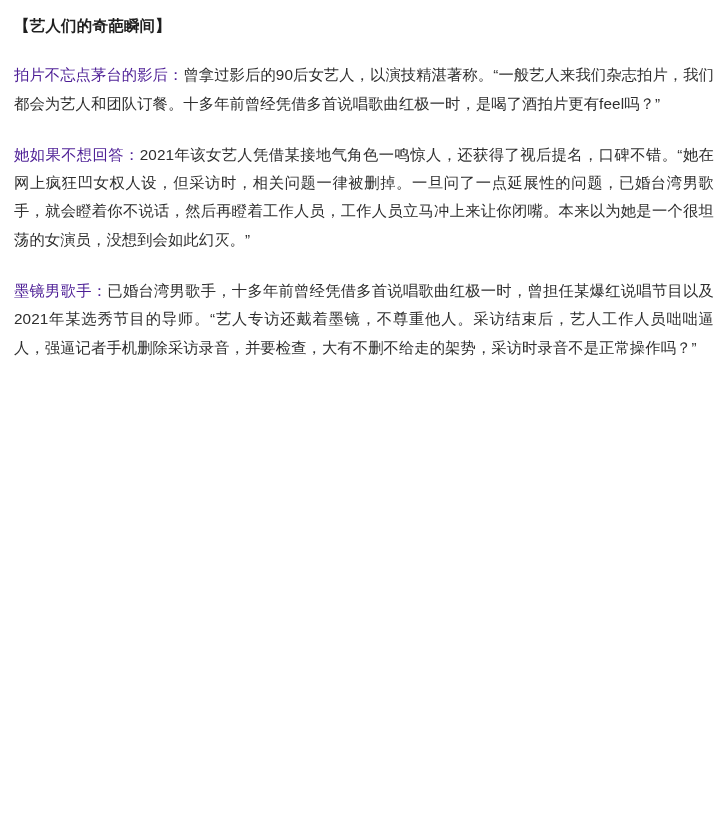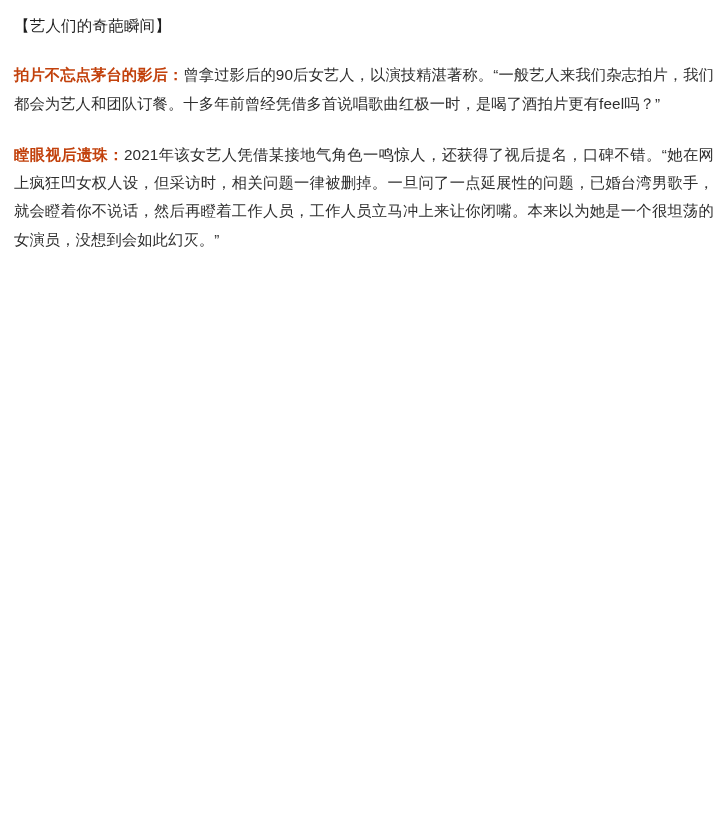--- a/index.html
+++ b/index.html
@@ -17,51 +17,54 @@
   .page {
     box-sizing: border-box;
     width: 728px;
     height: 829px;
     padding: 14px 14px 0 14px;
     background: #ffffff;
   }
   .doc-title {
     font-size: 15.5px;
     line-height: 1.5;
-    font-weight: 400;
+    font-weight: 700;
     color: #1f1f1f;
     margin: 0 0 24px 0;
     letter-spacing: 0.2px;
   }
   .para {
     font-size: 15.3px;
     line-height: 1.85;
     color: #2e2e2e;
     margin: 0 0 23px 0;
     text-align: justify;
     letter-spacing: 0.1px;
     word-break: break-word;
   }
   .para:last-child {
     margin-bottom: 0;
   }
   .lead {
-    font-weight: 700;
-    color: #c2410c;
+    font-weight: 400;
+    color: #4c1d95;
   }
 </style>
 </head>
 <body>
 
 <div class="page">
   <h1 class="doc-title">【艺人们的奇葩瞬间】</h1>
 
   <p class="para">
     <span class="lead">拍片不忘点茅台的影后：</span><span>曾拿过影后的90后女艺人，以演技精湛著称。“一般艺人来我们杂志拍片，我们都会为艺人和团队订餐。十多年前曾经凭借多首说唱歌曲红极一时，是喝了酒拍片更有feel吗？”</span>
   </p>
 
 
   <p class="para">
-    <span class="lead">瞠眼视后遗珠：</span><span>2021年该女艺人凭借某接地气角色一鸣惊人，还获得了视后提名，口碑不错。“她在网上疯狂凹女权人设，但采访时，相关问题一律被删掉。一旦问了一点延展性的问题，已婚台湾男歌手，就会瞪着你不说话，然后再瞪着工作人员，工作人员立马冲上来让你闭嘴。本来以为她是一个很坦荡的女演员，没想到会如此幻灭。”</span>
+    <span class="lead">她如果不想回答：</span><span>2021年该女艺人凭借某接地气角色一鸣惊人，还获得了视后提名，口碑不错。“她在网上疯狂凹女权人设，但采访时，相关问题一律被删掉。一旦问了一点延展性的问题，已婚台湾男歌手，就会瞪着你不说话，然后再瞪着工作人员，工作人员立马冲上来让你闭嘴。本来以为她是一个很坦荡的女演员，没想到会如此幻灭。”</span>
   </p>
 
 
+  <p class="para">
+    <span class="lead">墨镜男歌手：</span><span>已婚台湾男歌手，十多年前曾经凭借多首说唱歌曲红极一时，曾担任某爆红说唱节目以及2021年某选秀节目的导师。“艺人专访还戴着墨镜，不尊重他人。采访结束后，艺人工作人员咄咄逼人，强逼记者手机删除采访录音，并要检查，大有不删不给走的架势，采访时录音不是正常操作吗？”</span>
+  </p>
 </div>
 
 </body></html>

